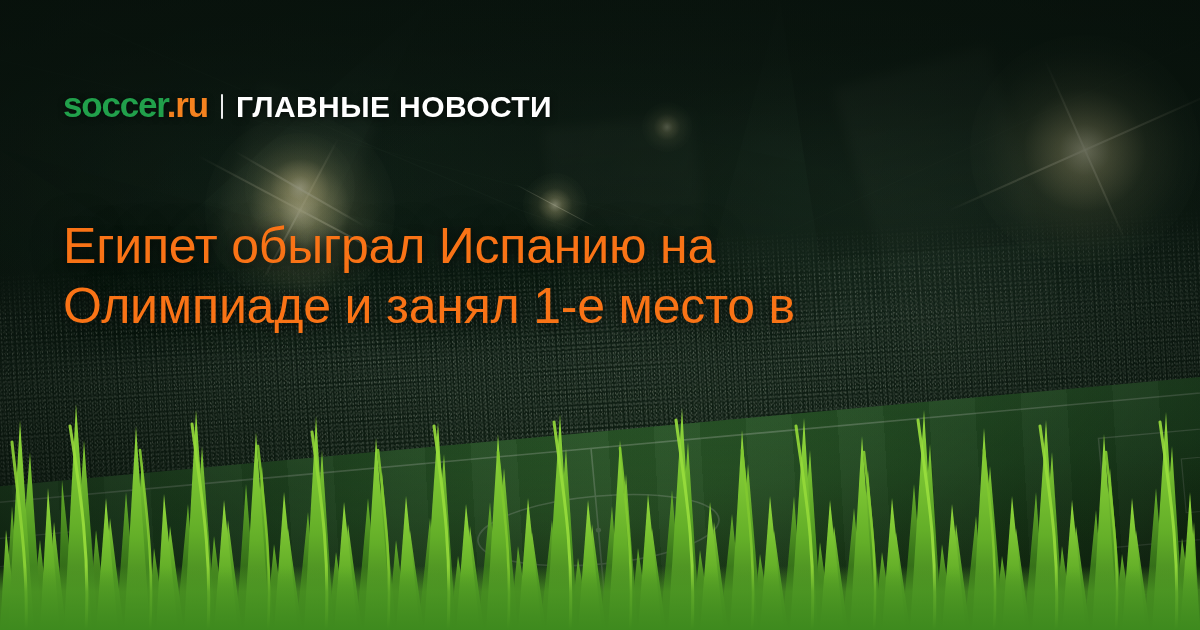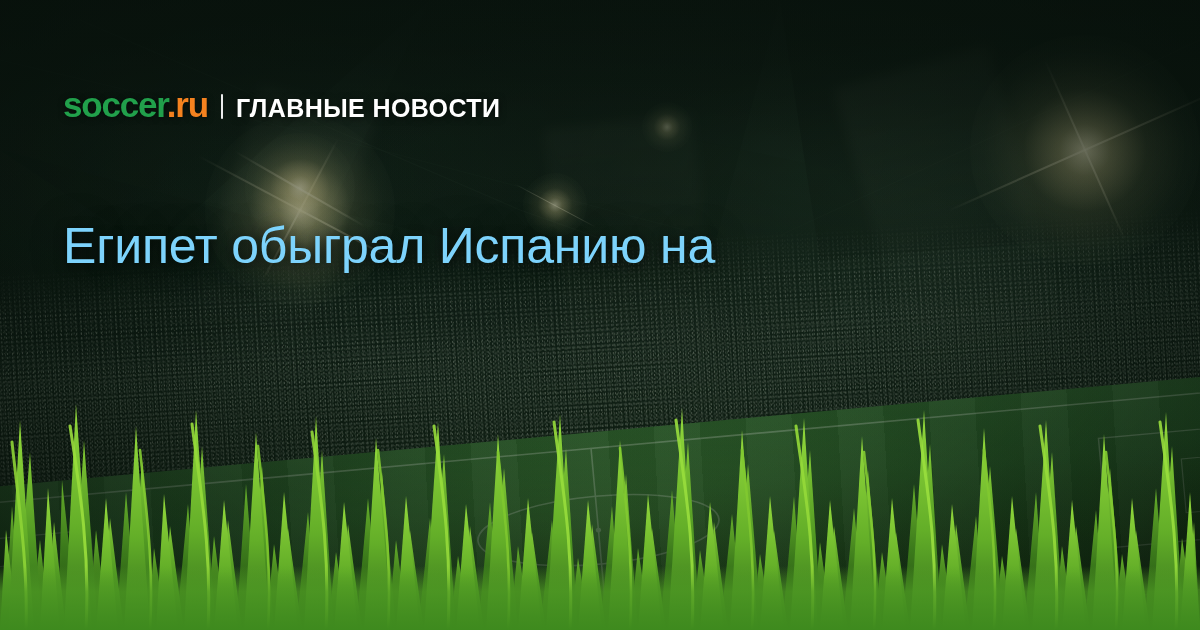--- a/index.html
+++ b/index.html
@@ -139,29 +139,29 @@
     text-shadow:0 1px 6px rgba(0,0,0,.55);
   }
   .logo .s-green { color:#21a04b; }
   .logo .s-orange { color:#f5821f; }
   .sep {
     display:inline-block; width:2px; height:25px;
     background:#ffffff; opacity:.92; border-radius:1px;
     transform:translateY(2px);
   }
   .kicker {
-    color:#ffffff; font-size:25px; font-weight:bold;
+    color:#ffffff; font-size:30px; font-weight:bold;
     letter-spacing:.4px; line-height:1; white-space:nowrap;
     text-shadow:0 1px 7px rgba(0,0,0,.6);
   }
 
   .headline {
     position:absolute; left:63px; top:216px; width:930px;
     z-index:12;
-    color:#7dd3fc;
+    color:#f97316;
     font-size:50px; font-weight:normal;
     line-height:60px; letter-spacing:-0.2px;
     text-shadow:0 2px 12px rgba(0,0,0,.62), 0 0 36px rgba(0,0,0,.35);
   }
   .headline .ln { display:block; white-space:nowrap; }
 </style>
 </head>
 <body>
 
 <div class="card">
@@ -420,15 +420,16 @@
   <div class="header">
     <div class="logo">
       <span class="s-green">soccer</span><span class="s-orange">.</span><span class="s-orange">ru</span>
     </div>
     <span class="sep"></span>
     <div class="kicker">ГЛАВНЫЕ НОВОСТИ</div>
   </div>
 
   <h1 class="headline">
     <span class="ln">Египет обыграл Испанию на</span>
+    <span class="ln">Олимпиаде и занял 1-е место в</span>
   </h1>
 
 </div>
 
 </body></html>

